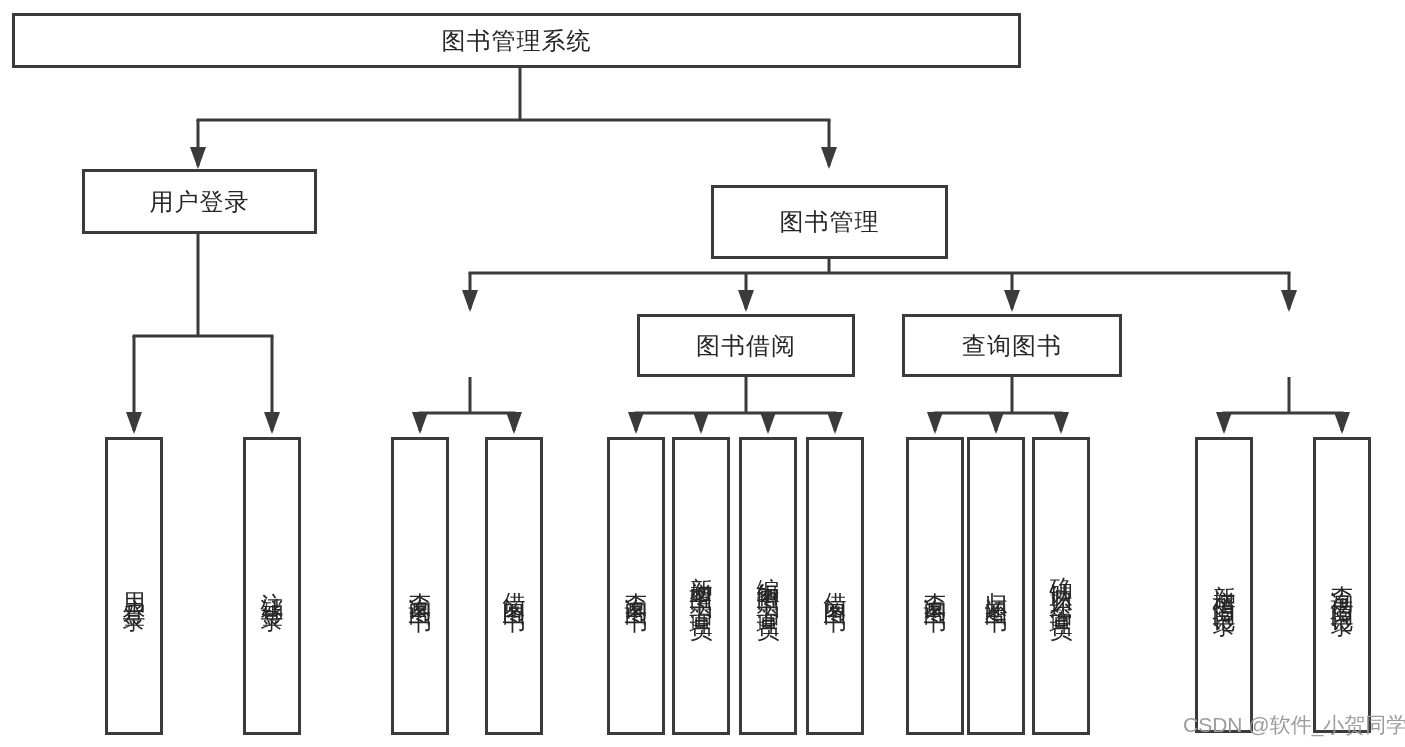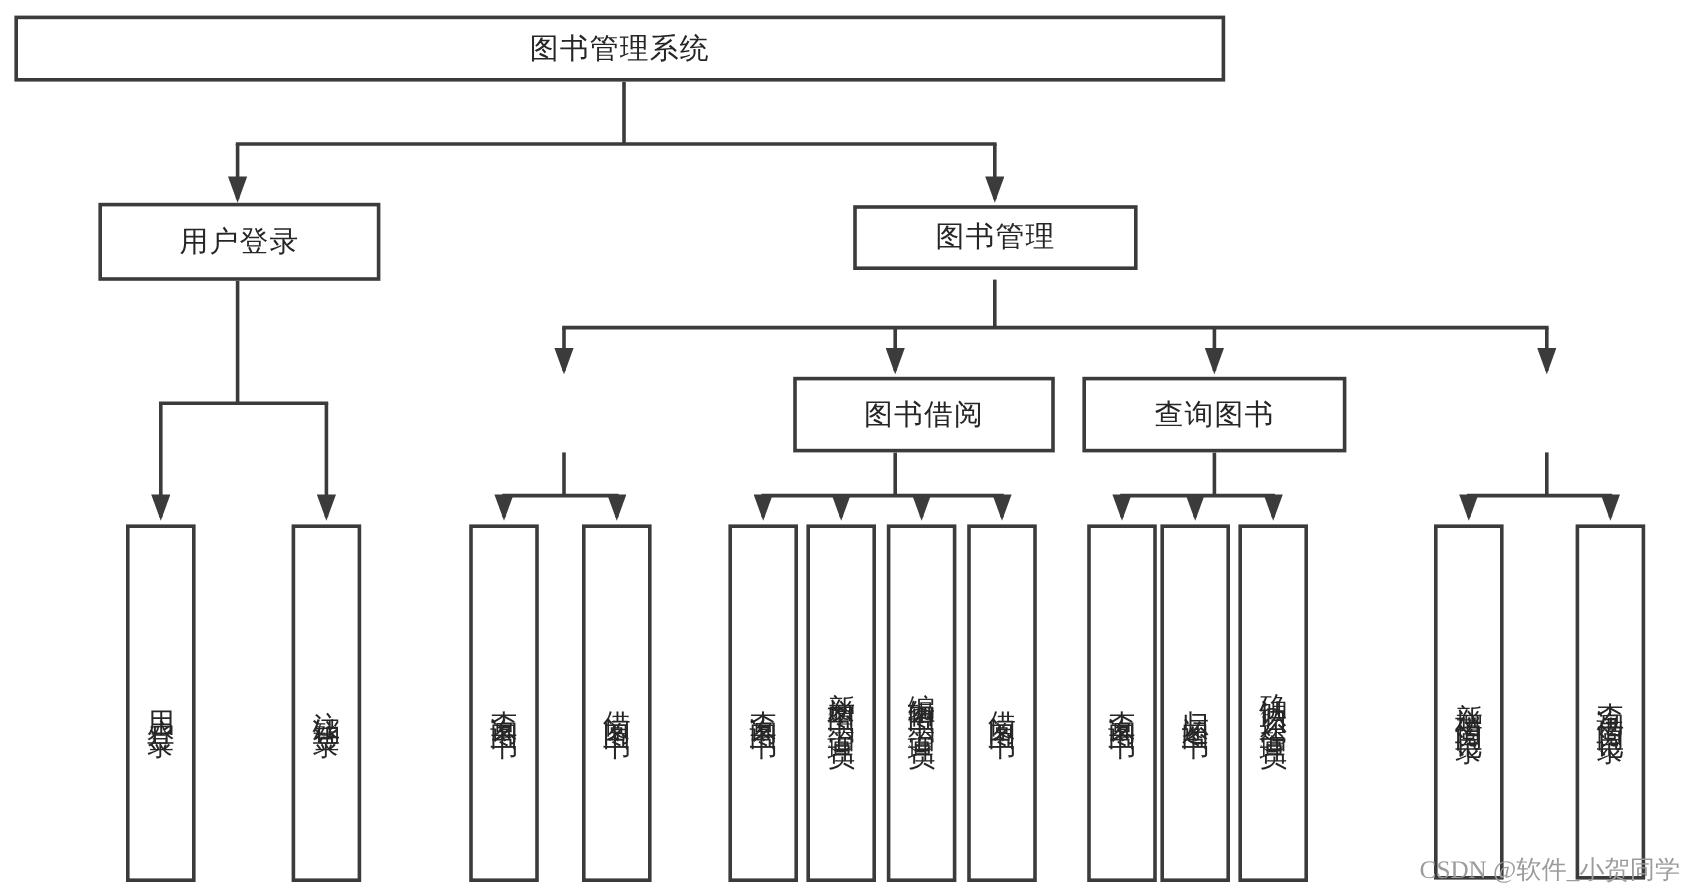--- a/index.html
+++ b/index.html
@@ -1,21 +1,21 @@
 <!DOCTYPE html>
 <html><head>
 <meta charset="utf-8">
 <style>
   html, body { margin: 0; padding: 0; background: #ffffff; }
   #canvas {
     position: relative;
     width: 1405px;
     height: 747px;
     background: #ffffff;
-    font-family: Liberation Serif, serif;
+    font-family: Liberation Sans, sans-serif;
     overflow: hidden;
   }
   #wires {
     position: absolute;
     left: 0; top: 0;
     width: 1405px; height: 747px;
     z-index: 1;
   }
   .node {
     position: absolute;
@@ -122,23 +122,23 @@
       <path d="M1289,377 V413"></path>
       <path d="M1224,413 H1342" stroke-linecap="square"></path>
       <path d="M1224,413 V431" marker-end="url(#arw)"></path>
       <path d="M1342,413 V431" marker-end="url(#arw)"></path>
     </g>
   </svg>
 
   <div class="node" style="left:12px; top:13px; width:1009px; height:55px;">图书管理系统</div>
 
   <div class="node" style="left:82px; top:169px; width:235px; height:65px;">用户登录</div>
-  <div class="node" style="left:711px; top:171px; width:237px; height:54px;">图书管理</div>
+  <div class="node" style="left:711px; top:185px; width:237px; height:74px;">图书管理</div>
 
-  <div class="node" style="left:637px; top:314px; width:218px; height:63px;margin-left:24px;">图书借阅</div>
+  <div class="node" style="left:637px; top:314px; width:218px; height:63px;">图书借阅</div>
   <div class="node" style="left:902px; top:314px; width:220px; height:63px;">查询图书</div>
 
   <div class="vnode" style="left:105px; top:437px; width:58px; height:298px;">用户登录</div>
   <div class="vnode" style="left:243px; top:437px; width:58px; height:298px;">注销登录</div>
 
   <div class="vnode" style="left:391px; top:437px; width:58px; height:298px;">查询图书</div>
   <div class="vnode" style="left:485px; top:437px; width:58px; height:298px;">借阅图书</div>
 
   <div class="vnode" style="left:607px; top:437px; width:58px; height:298px;">查询图书</div>
   <div class="vnode" style="left:672px; top:437px; width:58px; height:298px;">新增图书（管理员）</div>

